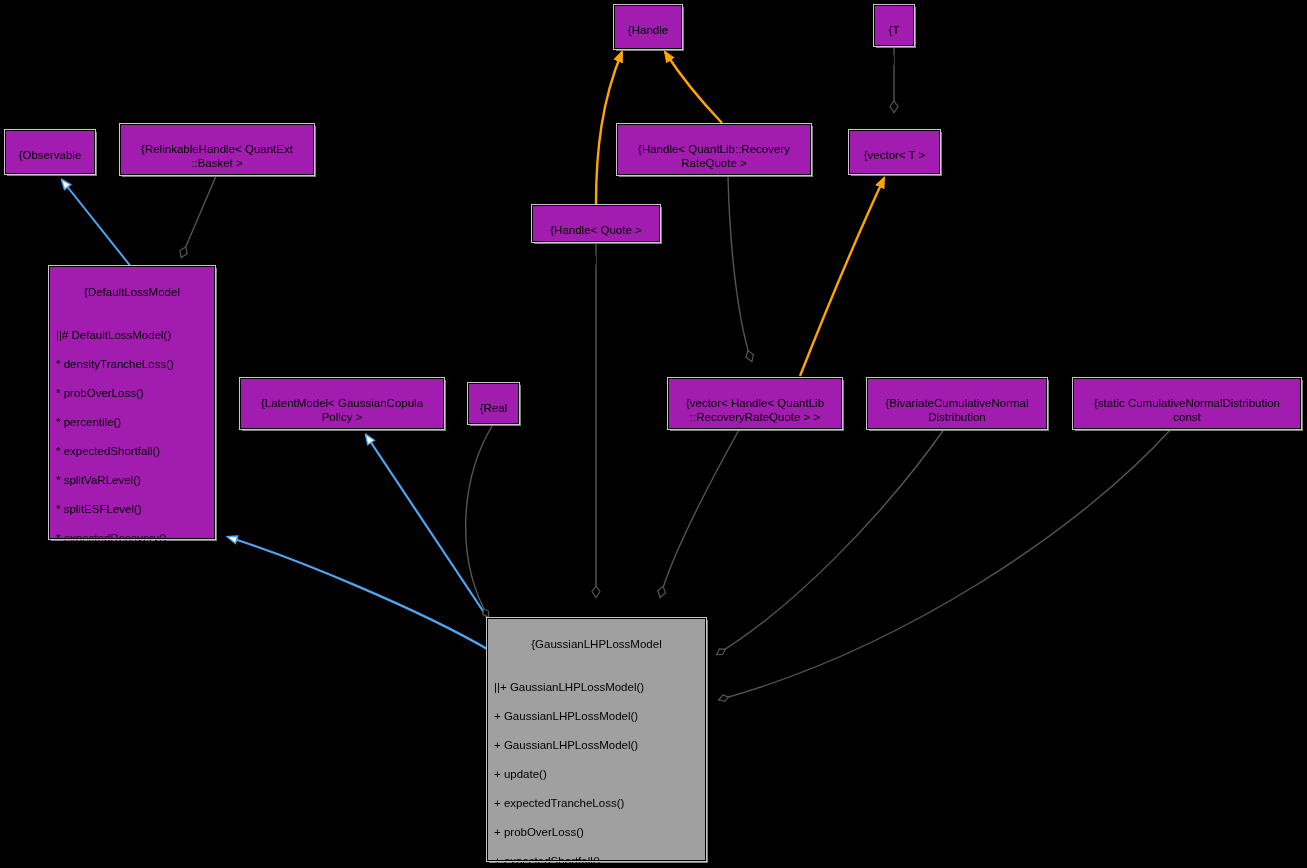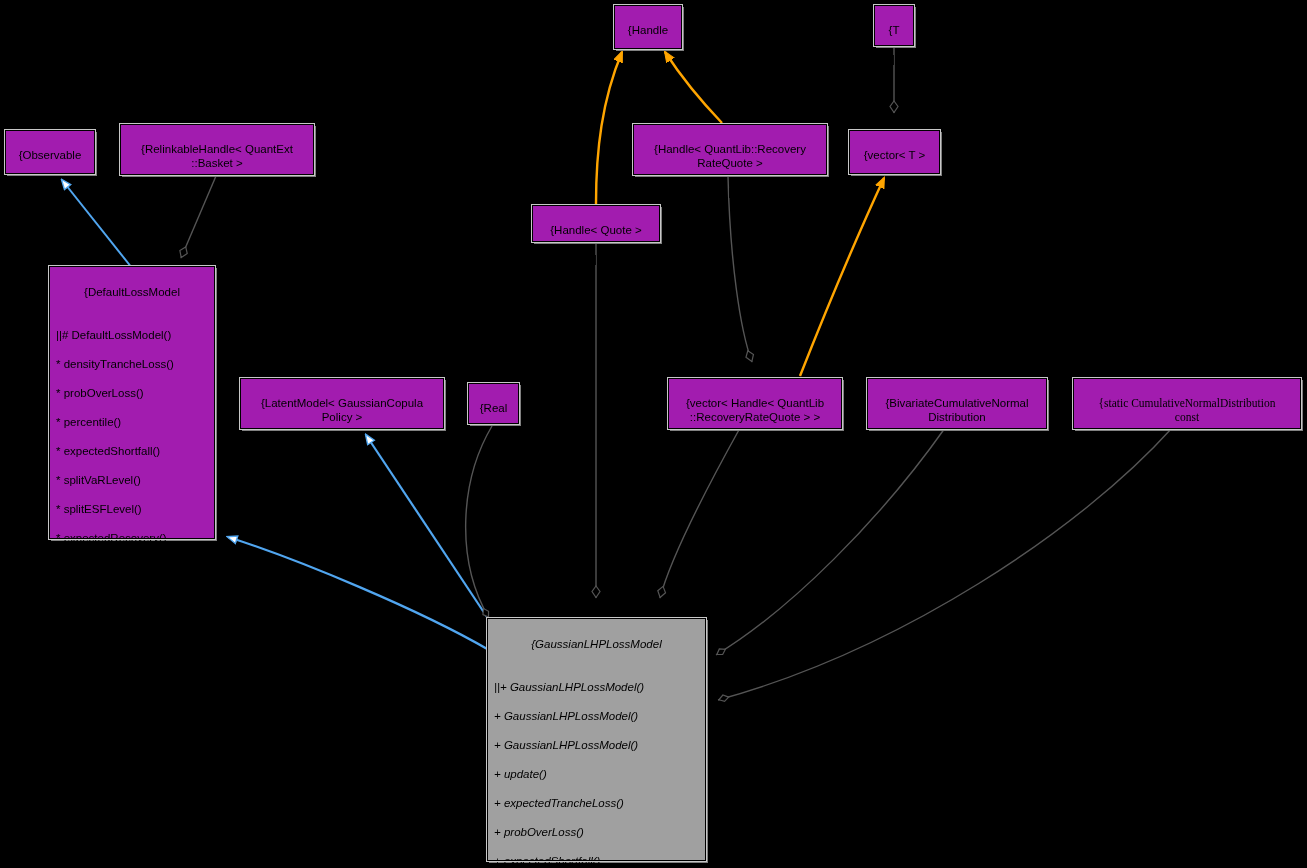--- a/index.html
+++ b/index.html
@@ -123,21 +123,21 @@
   <div class="node" style="left:614px; top:5px; width:68px; height:44px;">
     <span class="ttl">{Handle</span>
     <span class="closer">||}</span>
   </div>
 
   <div class="node" style="left:874px; top:5px; width:40px; height:41px;">
     <span class="ttl">{T</span>
     <span class="closer">||}</span>
   </div>
 
-  <div class="node" style="left:633px; top:124px; width:194px; height:51px;">
+  <div class="node" style="left:617px; top:124px; width:194px; height:51px;">
     <span class="ttl">{Handle&lt; QuantLib::Recovery
 RateQuote &gt;</span>
     <span class="closer">||}</span>
   </div>
 
   <div class="node" style="left:849px; top:130px; width:91px; height:44px;">
     <span class="ttl">{vector&lt; T &gt;</span>
     <span class="closer">||}</span>
   </div>
 
@@ -185,27 +185,27 @@
 ::RecoveryRateQuote &gt; &gt;</span>
     <span class="closer">||}</span>
   </div>
 
   <div class="node" style="left:867px; top:378px; width:180px; height:51px;">
     <span class="ttl">{BivariateCumulativeNormal
 Distribution</span>
     <span class="closer">||}</span>
   </div>
 
-  <div class="node" style="left:1073px; top:378px; width:228px; height:51px;font-family:Liberation Serif, serif;">
+  <div class="node" style="left:1073px; top:378px; width:228px; height:51px;">
     <span class="ttl">{static CumulativeNormalDistribution
 const</span>
     <span class="closer">||}</span>
   </div>
 
-  <div class="node focus" style="left:487px; top:618px; width:219px; height:243px; padding:3px 4px;font-style:italic;">
+  <div class="node focus" style="left:487px; top:618px; width:219px; height:243px; padding:3px 4px;">
     <span class="ttl">{GaussianLHPLossModel</span>
     <span class="members">
       <span class="mem">||+ GaussianLHPLossModel()</span>
       <span class="mem">+ GaussianLHPLossModel()</span>
       <span class="mem">+ GaussianLHPLossModel()</span>
       <span class="mem">+ update()</span>
       <span class="mem">+ expectedTrancheLoss()</span>
       <span class="mem">+ probOverLoss()</span>
       <span class="mem">+ expectedShortfall()</span>
       

